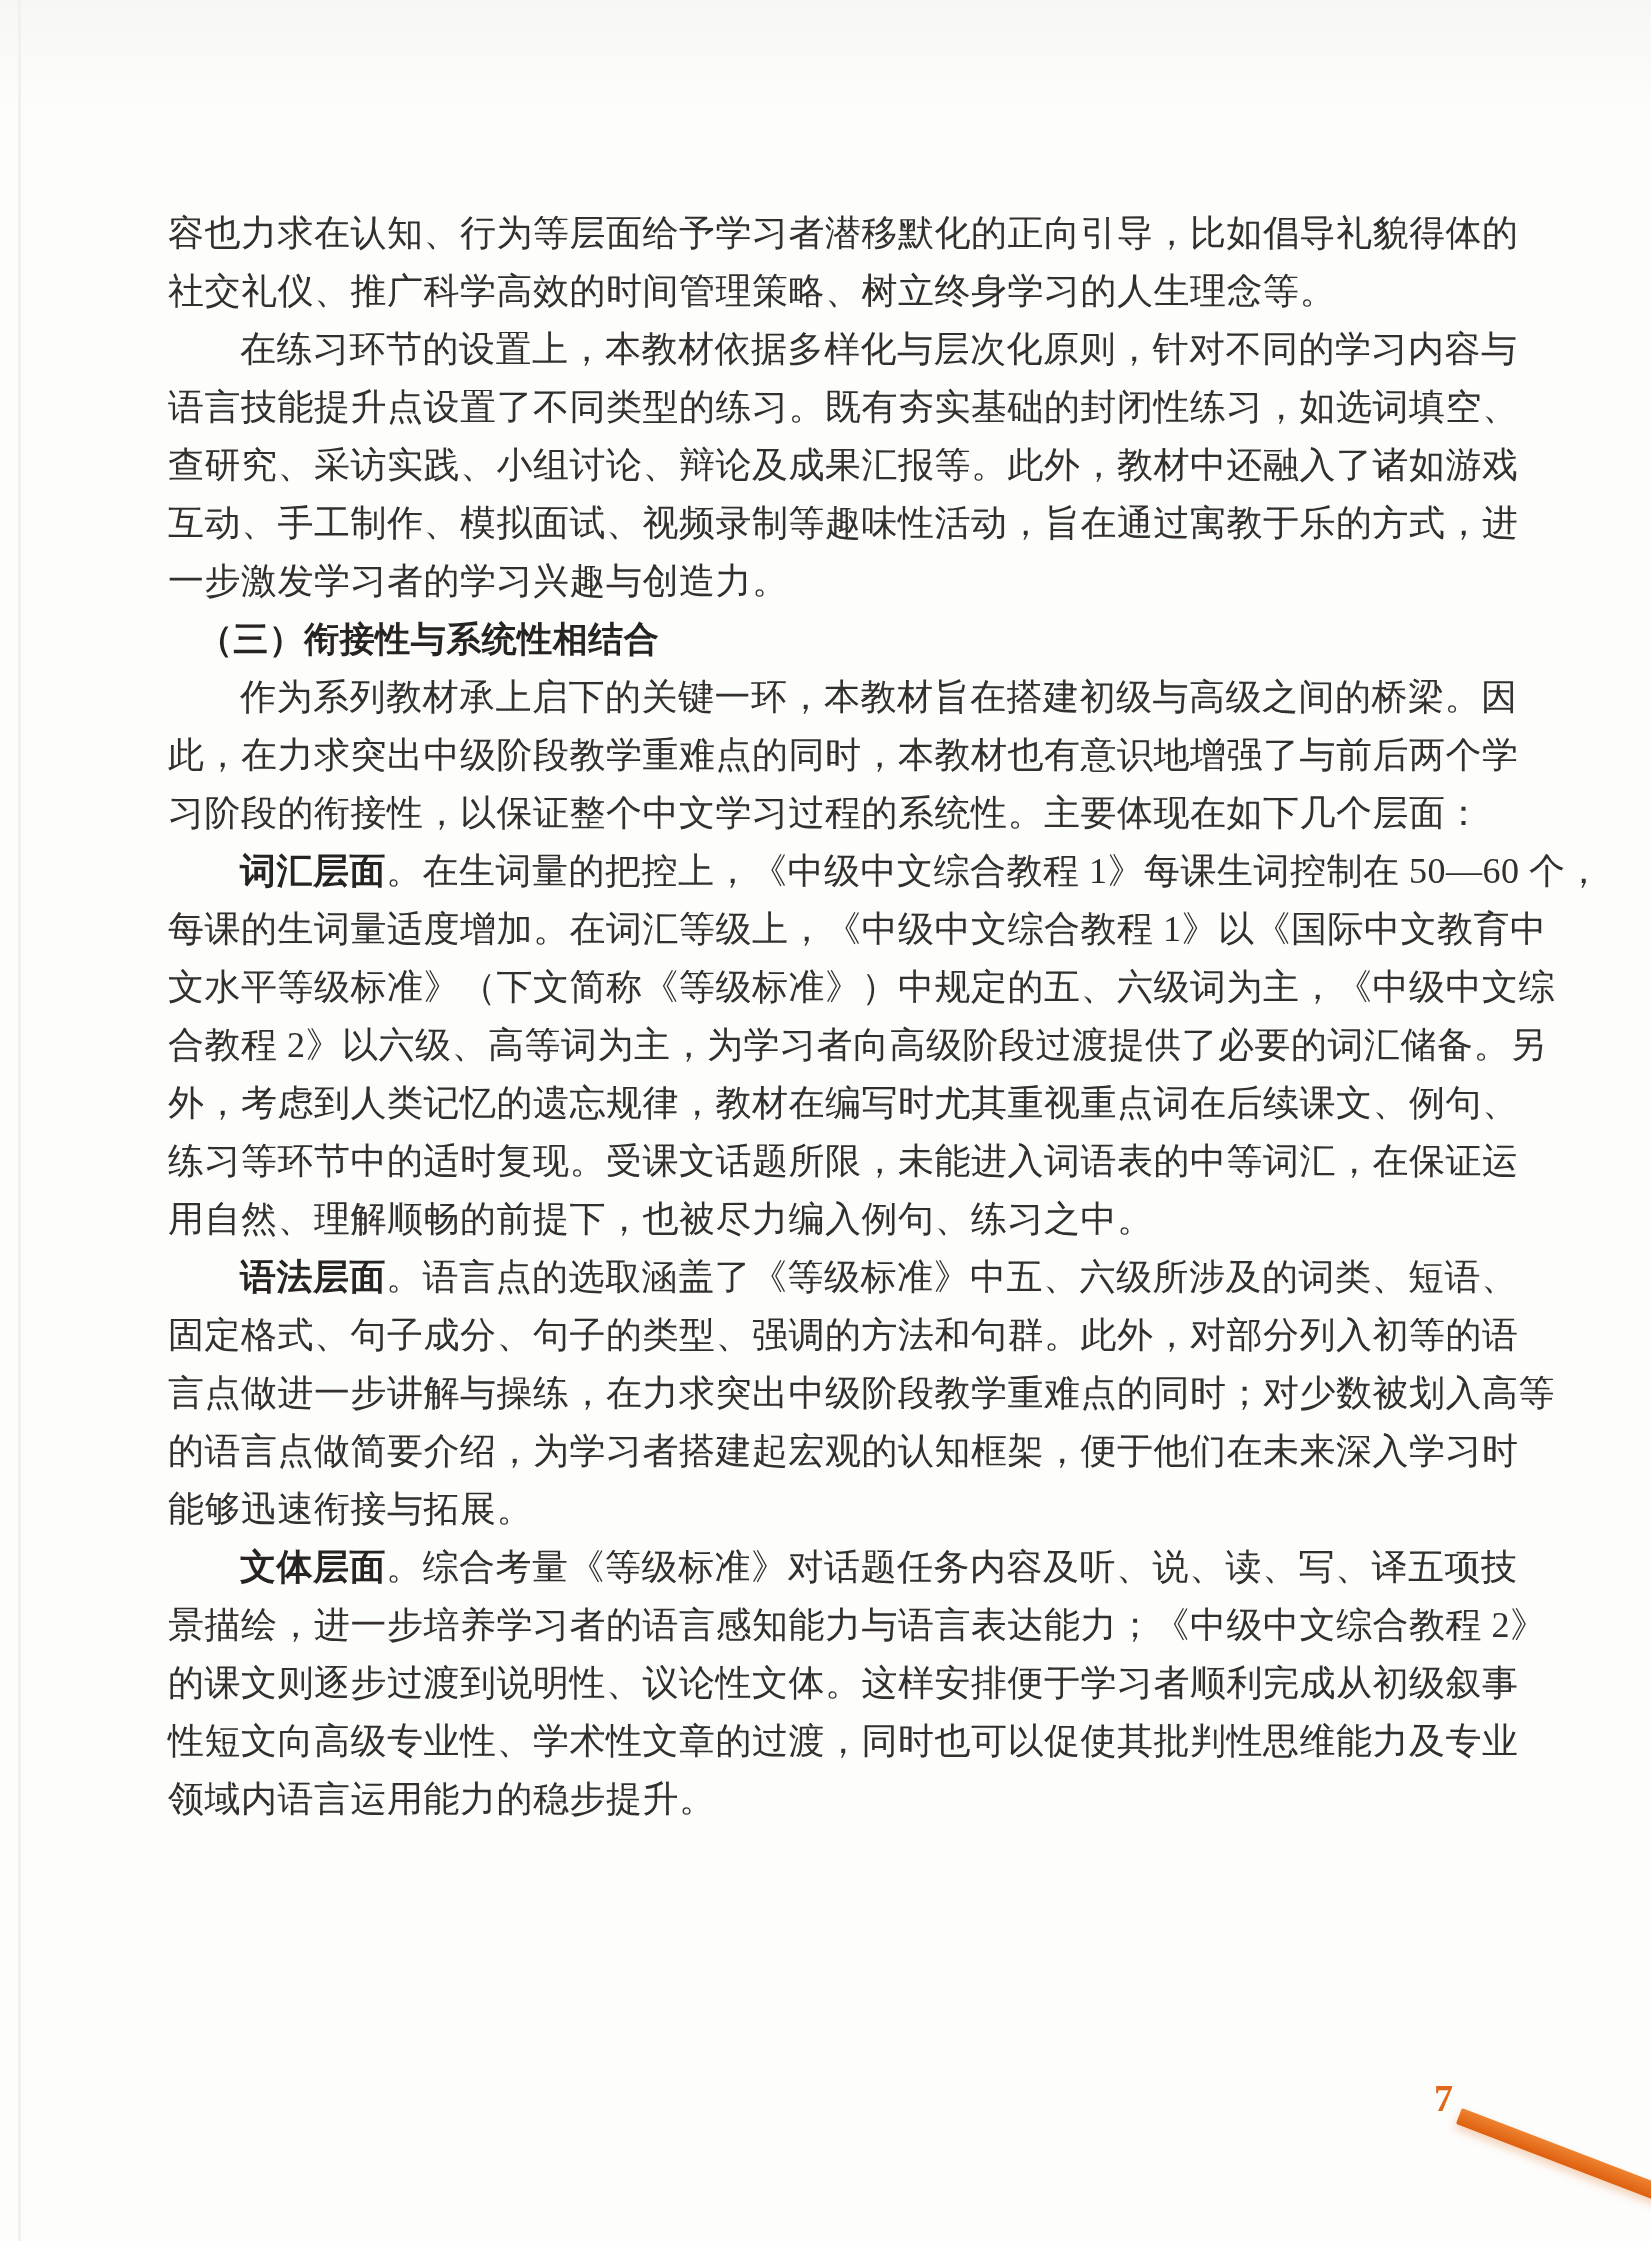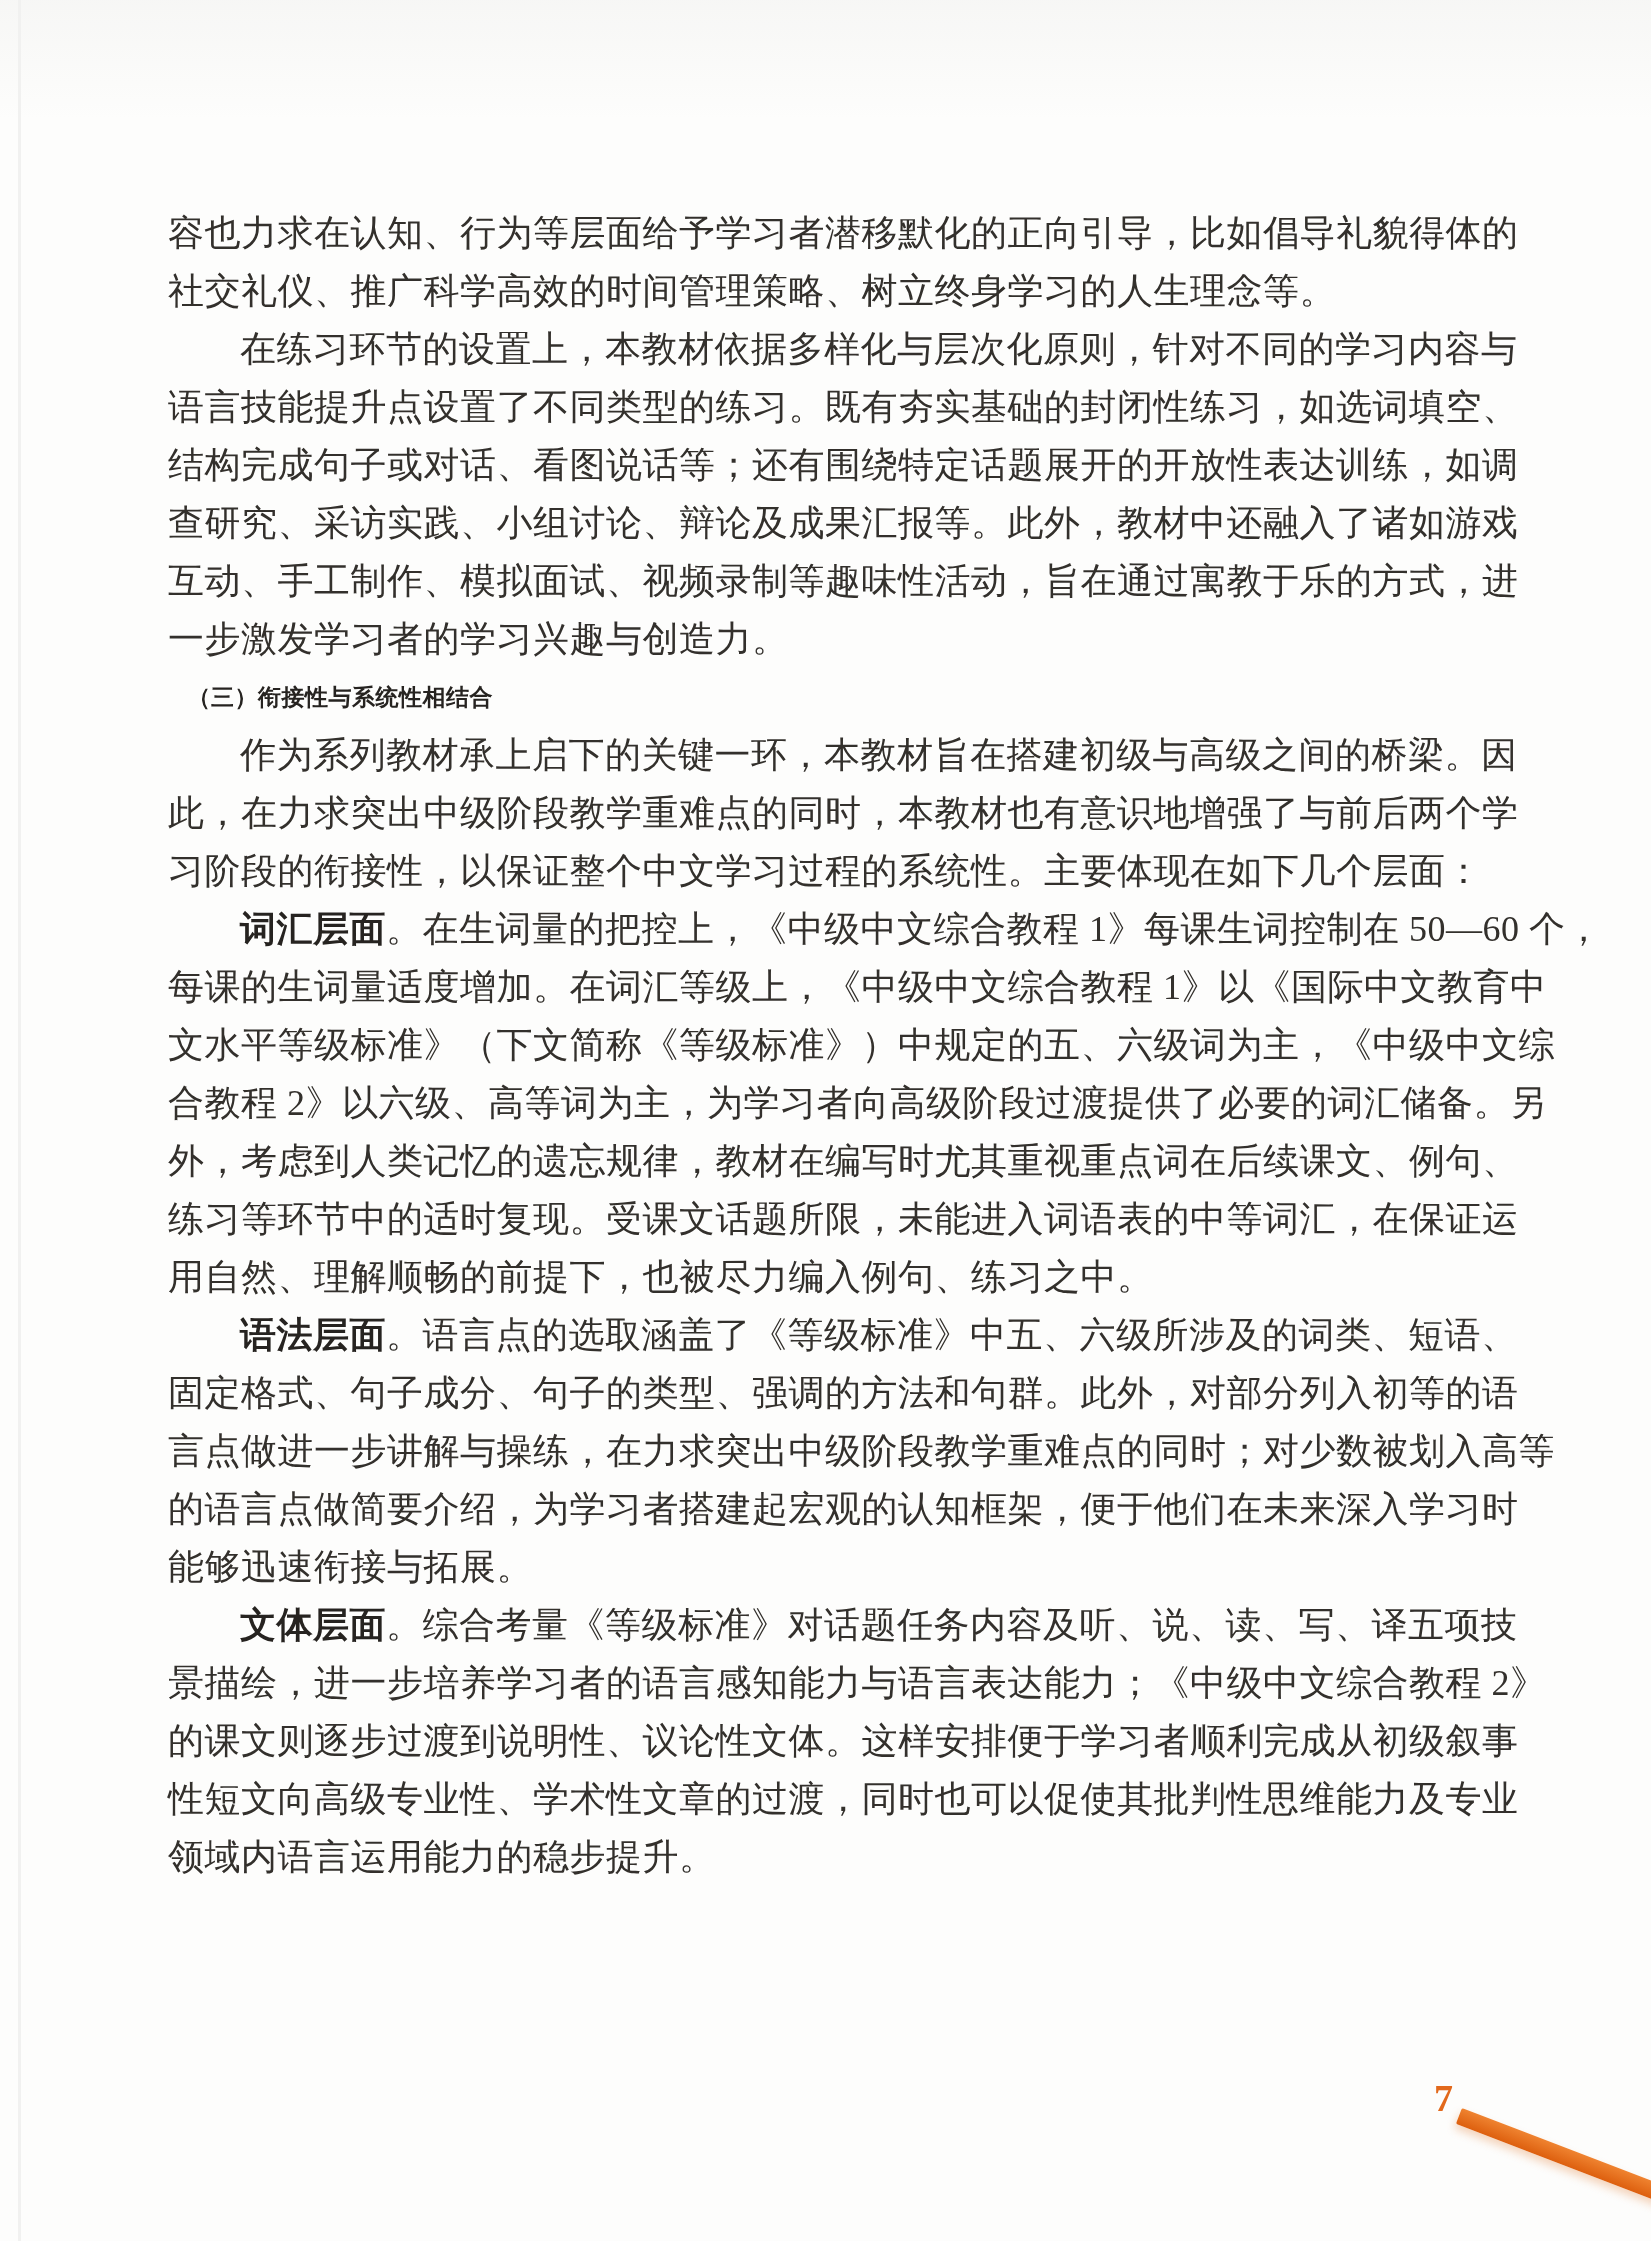--- a/index.html
+++ b/index.html
@@ -42,21 +42,21 @@
   .line.para-end {
     text-align-last: left;
   }
   .line.indent { text-indent: 2em; }
   .line.heading {
     font-family: "Liberation Sans", "DejaVu Sans", sans-serif;
     font-weight: bold;
     color: #262320;
     text-align-last: left;
     text-indent: 0.85em;
-    font-size: 23px;
+    font-size: 35px;
   }
   .lead {
     font-family: Liberation Sans, sans-serif;
     font-weight: bold;
     color: #262320;
   }
   .page-number {
     position: absolute;
     left: 1434px;
     top: 2076px;
@@ -83,21 +83,20 @@
 
 <div class="page">
   <div class="scan-shade-top"></div>
   <div class="scan-edge"></div>
 
   <div class="text-block">
     <div class="line">容也力求在认知、行为等层面给予学习者潜移默化的正向引导，比如倡导礼貌得体的</div>
     <div class="line para-end">社交礼仪、推广科学高效的时间管理策略、树立终身学习的人生理念等。</div>
     <div class="line indent">在练习环节的设置上，本教材依据多样化与层次化原则，针对不同的学习内容与</div>
     <div class="line">语言技能提升点设置了不同类型的练习。既有夯实基础的封闭性练习，如选词填空、</div>
-    <div class="line">结构完成句子或对话、看图说话等；还有围绕特定话题展开的开放性表达训练，如调</div>
     <div class="line">查研究、采访实践、小组讨论、辩论及成果汇报等。此外，教材中还融入了诸如游戏</div>
     <div class="line">互动、手工制作、模拟面试、视频录制等趣味性活动，旨在通过寓教于乐的方式，进</div>
     <div class="line para-end">一步激发学习者的学习兴趣与创造力。</div>
     <div class="line heading">（三）衔接性与系统性相结合</div>
     <div class="line indent">作为系列教材承上启下的关键一环，本教材旨在搭建初级与高级之间的桥梁。因</div>
     <div class="line">此，在力求突出中级阶段教学重难点的同时，本教材也有意识地增强了与前后两个学</div>
     <div class="line para-end">习阶段的衔接性，以保证整个中文学习过程的系统性。主要体现在如下几个层面：</div>
     <div class="line indent"><span class="lead">词汇层面</span><span>。在生词量的把控上，《中级中文综合教程 1》每课生词控制在 50—60 个，</span></div>
     <div class="line">每课的生词量适度增加。在词汇等级上，《中级中文综合教程 1》以《国际中文教育中</div>
     <div class="line">文水平等级标准》（下文简称《等级标准》）中规定的五、六级词为主，《中级中文综</div>

